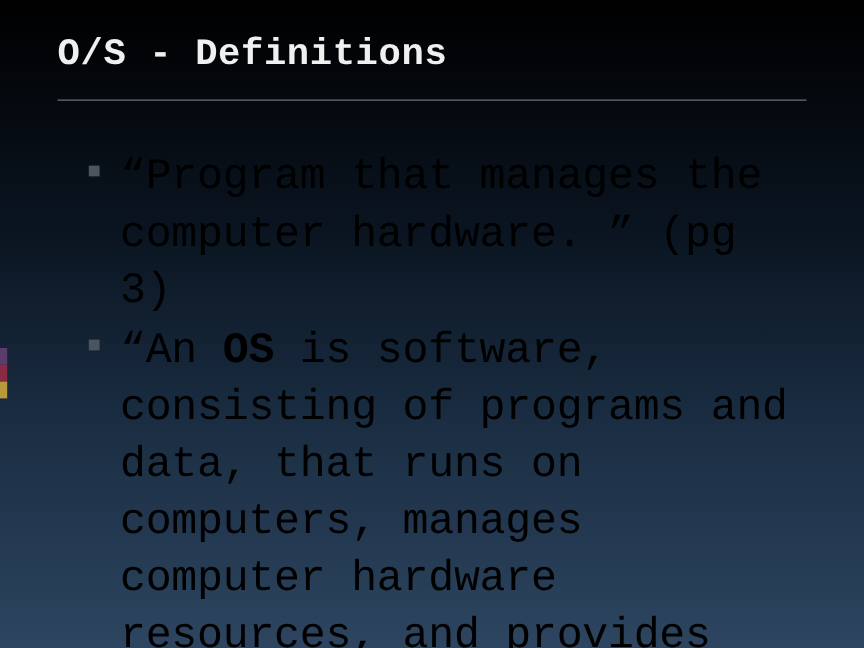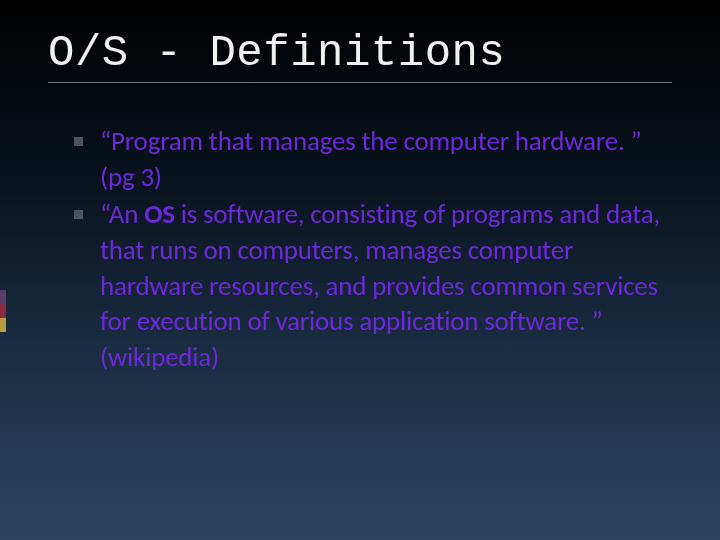--- a/index.html
+++ b/index.html
@@ -11,44 +11,45 @@
     position: relative;
   }
   .slide {
     padding: 28px 48px 40px 48px;
     width: 100%;
     height: 100%;
     position: relative;
   }
   .title {
     font-family: "Consolas", "Courier New", monospace;
-    font-size: 44px;
-    font-weight: 400;
+    font-size: 31px;
+    font-weight: 700;
     color: #f0f0f0;
-    margin-bottom: 4px;
+    margin-bottom: 20px;
     letter-spacing: 0.5px;
   }
   .title-rule {
     border: none;
     border-top: 1px solid rgba(200,200,200,0.55);
     width: 100%;
     margin-bottom: 40px;
   }
   .bullets {
     list-style: none;
     padding-left: 52px;
   }
   .bullets li {
     position: relative;
-    font-size: 27px;
+    font-size: 36px;
     line-height: 1.32;
-    color: #6d28d9;
+    color: #000000;
     margin-bottom: 2px;
     font-weight: 400;
     letter-spacing: -0.2px;
+    font-family: Liberation Mono, monospace;
   }
   .bullets li::before {
     content: "";
     position: absolute;
     left: -26px;
     top: 14px;
     width: 9px;
     height: 9px;
     background: #4a5560;
   }

